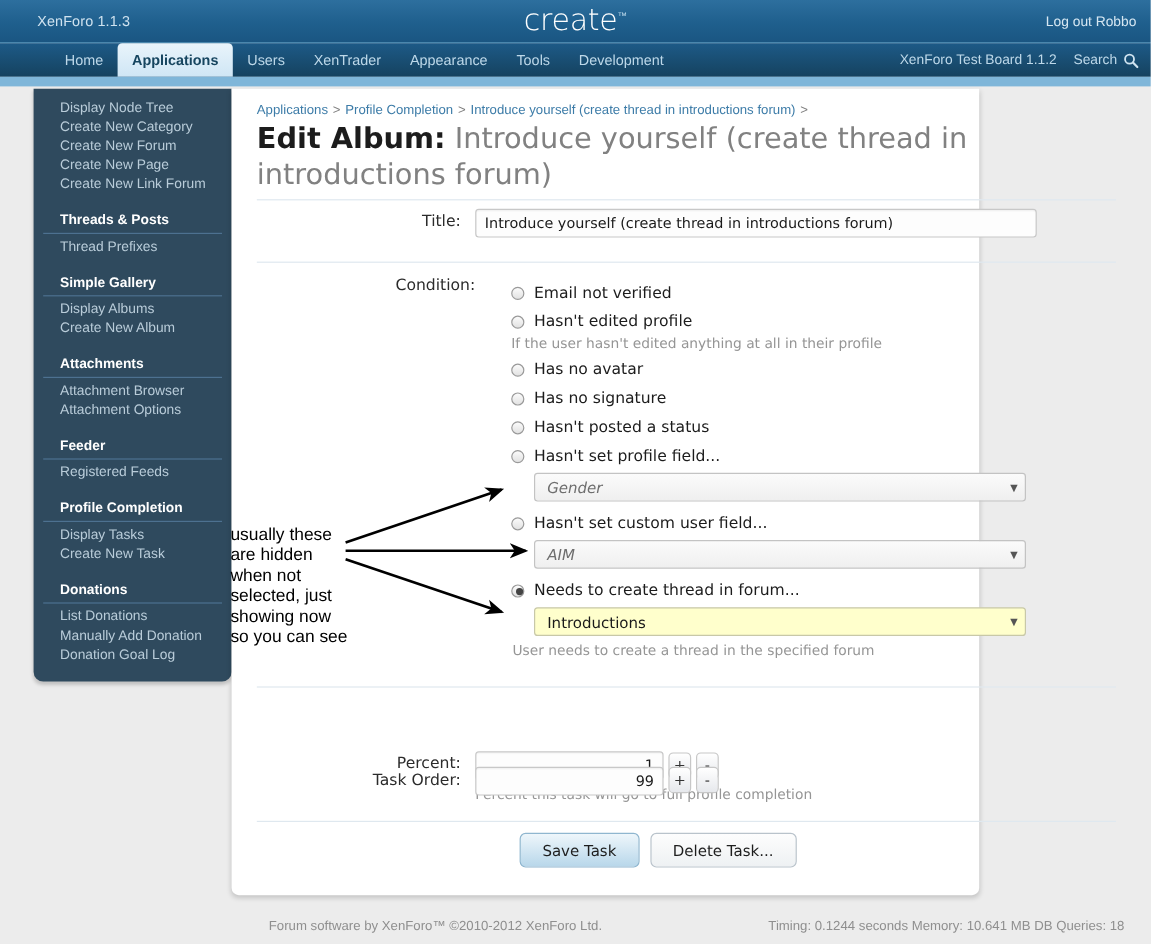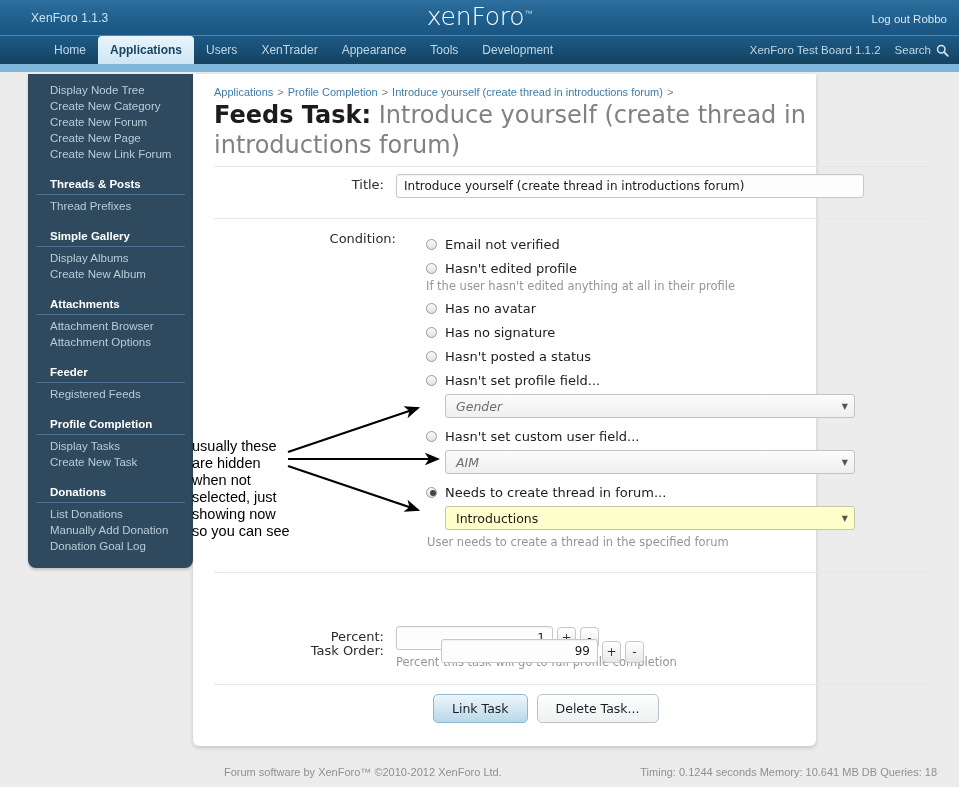--- a/index.html
+++ b/index.html
@@ -197,21 +197,21 @@
   .foot-left { position: absolute; left: 224px; top: 4px; font-size: 11px; color: #8f8f8f; }
   .foot-right { position: absolute; right: 22px; top: 4px; font-size: 11px; color: #8f8f8f; }
 </style>
 </head>
 <body>
 
 <div id="page">
 
   <div class="topbar">
     <div class="version">XenForo 1.1.3</div>
-    <div class="logo"><span>xenForo</span><sup>™</sup></div>
+    <div class="logo"><span>create</span><sup>™</sup></div>
     <a class="logout" href="#">Log out Robbo</a>
   </div>
 
   <div class="navbar">
     <div class="navtabs">
       <a class="navtab" href="#">Home</a>
       <a class="navtab active" href="#">Applications</a>
       <a class="navtab" href="#">Users</a>
       <a class="navtab" href="#">XenTrader</a>
       <a class="navtab" href="#">Appearance</a>
@@ -277,21 +277,21 @@
     </div>
   </div>
 
   <div class="panel">
 
     <div class="breadcrumb">
       <a href="#">Applications</a><span class="sep">&gt;</span><a href="#">Profile Completion</a><span class="sep">&gt;</span><a href="#">Introduce yourself (create thread in introductions forum)</a><span class="sep">&gt;</span>
     </div>
 
     <div class="pagetitle">
-      <b>Feeds Task:</b>
+      <b>Edit Album:</b>
       <span>Introduce yourself (create thread in introductions forum)</span>
     </div>
 
     <div class="hr" style="top:92px"></div>
 
     <div class="row" style="left:0; top:100px; width:758px;">
       <div class="flabel">Title:</div>
       <input class="textinput" style="width: 468px;" value="Introduce yourself (create thread in introductions forum)">
     </div>
 
@@ -379,31 +379,31 @@
           <input class="textinput" style="width: 157px; text-align: right;" value="1">
           <span class="spinbtn">+</span>
           <span class="spinbtn">-</span>
         </div>
         <div class="hint" style="margin-top:5px;">Percent this task will go to full profile completion</div>
       </div>
     </div>
 
     <div class="row" style="left:0; top:565px; width:758px; align-items:center;">
       <div class="flabel">Task Order:</div>
-      <div style="display:flex; align-items:flex-end;margin-left:45px;">
+      <div style="display:flex; align-items:flex-start;">
         <input class="textinput" style="width: 157px; text-align: right;" value="99">
         <span class="spinbtn">+</span>
         <span class="spinbtn">-</span>
       </div>
     </div>
 
     <div class="hr" style="top:610px"></div>
 
     <div style="position:absolute; left:240px; top:620px; display:flex; gap:9px;">
-      <button class="btn primary">Link Task</button>
+      <button class="btn primary">Save Task</button>
       <button class="btn">Delete Task...</button>
     </div>
 
   </div>
 
   <svg id="arrows">
     <defs>
       <marker id="ah" markerWidth="7" markerHeight="7" refX="6" refY="3.2" orient="auto" markerUnits="strokeWidth">
         <path d="M0,0.3 L7,3.2 L0,6.1 L1.9,3.2 Z" fill="#000"></path>
       </marker>

